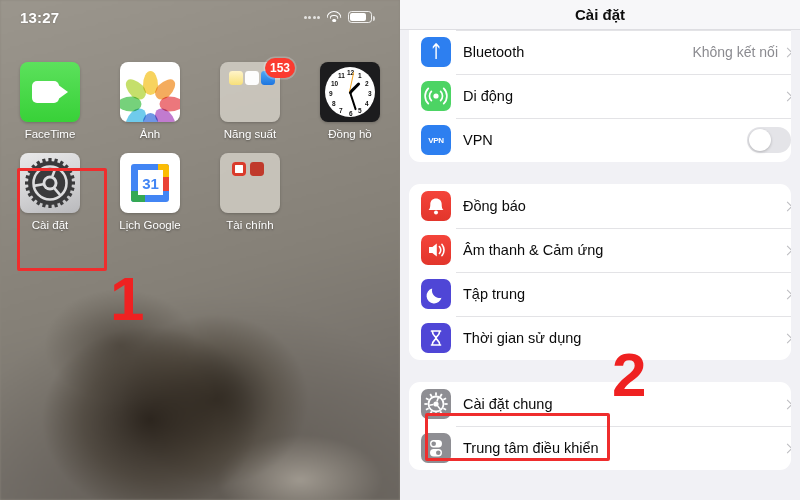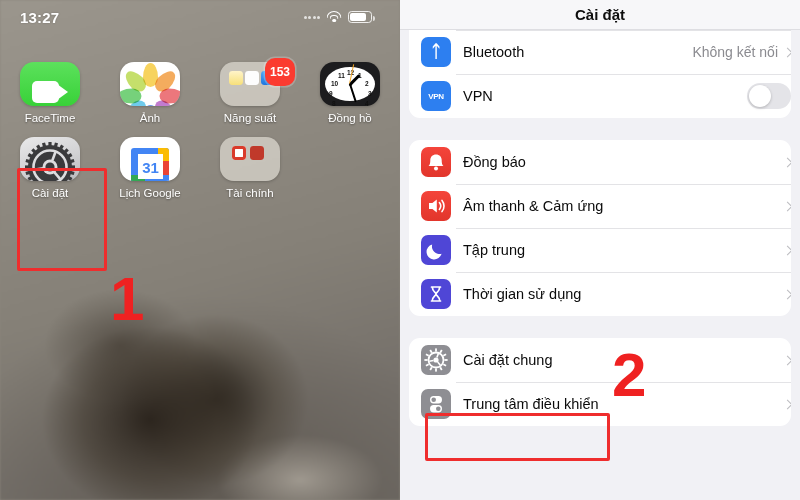--- a/index.html
+++ b/index.html
@@ -45,37 +45,37 @@
   .wifi i:nth-child(3){ width:3.6px; height:3.6px; top:7.6px; background:#fff; border-radius:50%; border:none; }
   .batt { width:24px; height:12px; border:1.5px solid rgba(255,255,255,.85); border-radius:3.5px; position:relative; }
   .batt::after { content:""; position:absolute; right:-3.5px; top:3.5px; width:2px; height:5px;
                  background:rgba(255,255,255,.7); border-radius:0 2px 2px 0; }
   .batt i { position:absolute; left:1.3px; top:1.3px; bottom:1.3px; width:72%; background:#fff; border-radius:2px; display:block; }
 
   .appgrid { position:absolute; top:62px; left:0; right:0; }
   .approw { display:flex; }
   .approw + .approw { margin-top:13px; }
   .app { width:100px; display:flex; flex-direction:column; align-items:center; position:relative; }
-  .icon { width:60px; height:44px; border-radius:14px; position:relative; overflow:hidden;
+  .icon { width:60px; height:60px; border-radius:8px; position:relative; overflow:hidden;
           box-shadow:0 1px 3px rgba(0,0,0,.22); }
   .applabel { margin-top:6px; font-size:11.5px; color:#fff; text-shadow:0 1px 2px rgba(0,0,0,.45); white-space:nowrap; }
 
   
   .ic-facetime { background:linear-gradient(180deg,#5ce15c,#38d138); }
   .ic-facetime .cam { position:absolute; left:12px; top:19px; width:27px; height:22px; background:#fff; border-radius:5px; }
   .ic-facetime .lens { position:absolute; left:37px; top:22px; width:0; height:0;
         border-top:8px solid transparent; border-bottom:8px solid transparent; border-left:11px solid #fff; }
   
   .ic-photos { background:#fff; }
   .ic-photos .pet { position:absolute; left:50%; top:50%; width:15px; height:24px; margin:-12px 0 0 -7.5px;
       border-radius:50% 50% 50% 50%/60% 60% 40% 40%; opacity:.82; mix-blend-mode:multiply; transform-origin:50% 100%; }
   
   .ic-folder { background:rgba(215,211,203,.78); }
   .mini { position:absolute; width:14px; height:14px; border-radius:3.4px; top:9px; }
-  .badge { position:absolute; top:-4px; right:5px; min-width:26px; height:28px; background:#fb3b30;
+  .badge { position:absolute; top:-4px; right:5px; min-width:26px; height:20px; background:#fb3b30;
       border-radius:10px; color:#fff; font-size:12px; font-weight:bold; display:flex; align-items:center;
       justify-content:center; padding:0 5px; box-shadow:0 0 0 1.5px rgba(255,255,255,.22); }
   
   .ic-clock { background:#1c1c1e; }
   .ic-clock .face { position:absolute; left:5px; top:5px; right:5px; bottom:5px; background:#fff; border-radius:50%; }
   .ic-clock .num { position:absolute; font-size:6.5px; color:#111; font-weight:600; }
   .ic-clock .h, .ic-clock .m, .ic-clock .s { position:absolute; left:50%; bottom:50%; transform-origin:50% 100%; }
   .ic-clock .h { width:2.6px; height:13px; background:#000; margin-left:-1.3px; border-radius:2px; transform:rotate(45deg); }
   .ic-clock .m { width:2px; height:19px; background:#000; margin-left:-1px; border-radius:2px; transform:rotate(162deg); }
   .ic-clock .s { width:1.2px; height:20px; background:#f5a623; margin-left:-.6px; transform:rotate(12deg); }
@@ -305,20 +305,33 @@
           <div class="rowicon i-bt">
             <span class="glyph" style="font-size:17px;font-weight:bold">ᛏ</span>
           </div>
           <div class="rowlabel">Bluetooth</div>
           <div class="rowright">
             <span class="rowvalue">Không kết nối</span>
             <span class="chev"></span>
           </div>
         </div>
 
+        <div class="row">
+          <div class="rowicon i-cell">
+            <svg class="glyph" width="30" height="30" viewBox="0 0 30 30">
+              <circle cx="15" cy="15" r="2.6" fill="#fff"></circle>
+              <path d="M10.4 10.4a6.5 6.5 0 0 0 0 9.2M19.6 10.4a6.5 6.5 0 0 1 0 9.2" stroke="#fff" stroke-width="1.7" fill="none" stroke-linecap="round"></path>
+              <path d="M7.3 7.3a10.9 10.9 0 0 0 0 15.4M22.7 7.3a10.9 10.9 0 0 1 0 15.4" stroke="#fff" stroke-width="1.7" fill="none" stroke-linecap="round"></path>
+            </svg>
+          </div>
+          <div class="rowlabel">Di động</div>
+          <div class="rowright">
+            <span class="chev"></span>
+          </div>
+        </div>
 
         <div class="row">
           <div class="rowicon i-vpn">VPN</div>
           <div class="rowlabel">VPN</div>
           <div class="rowright">
             <span class="toggle">
                 <i></i>
               </span>
           </div>
         </div>

